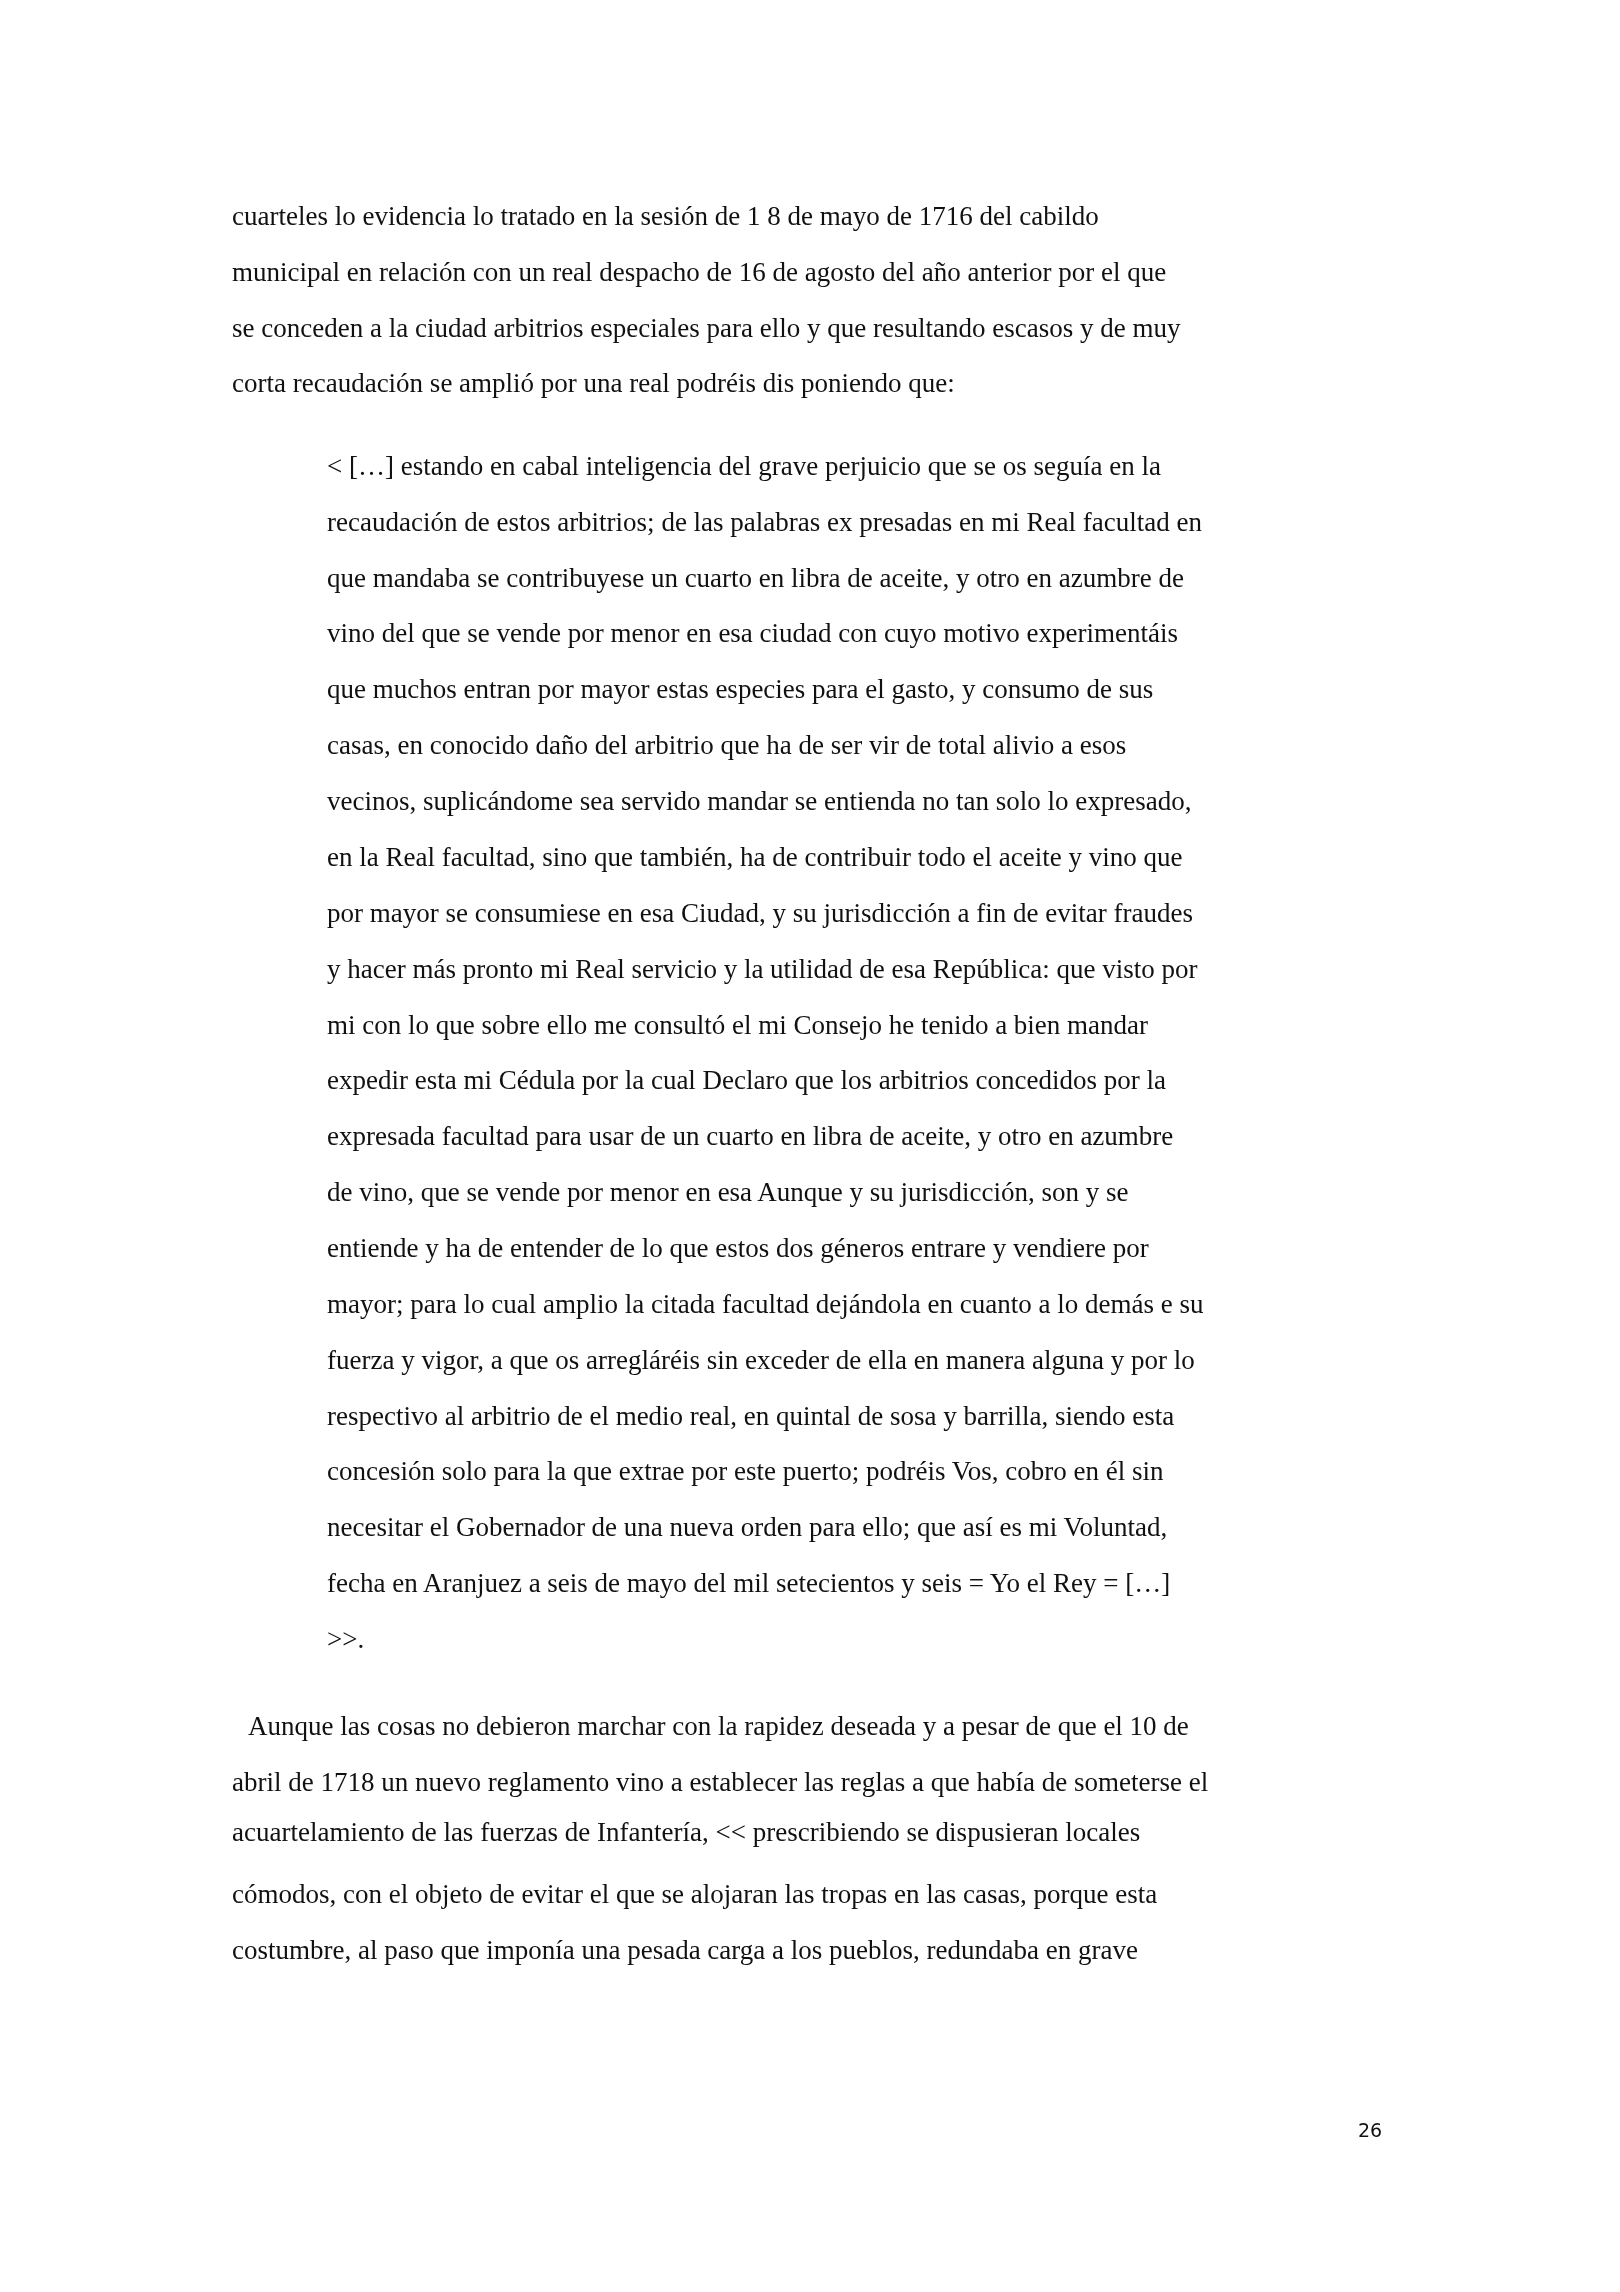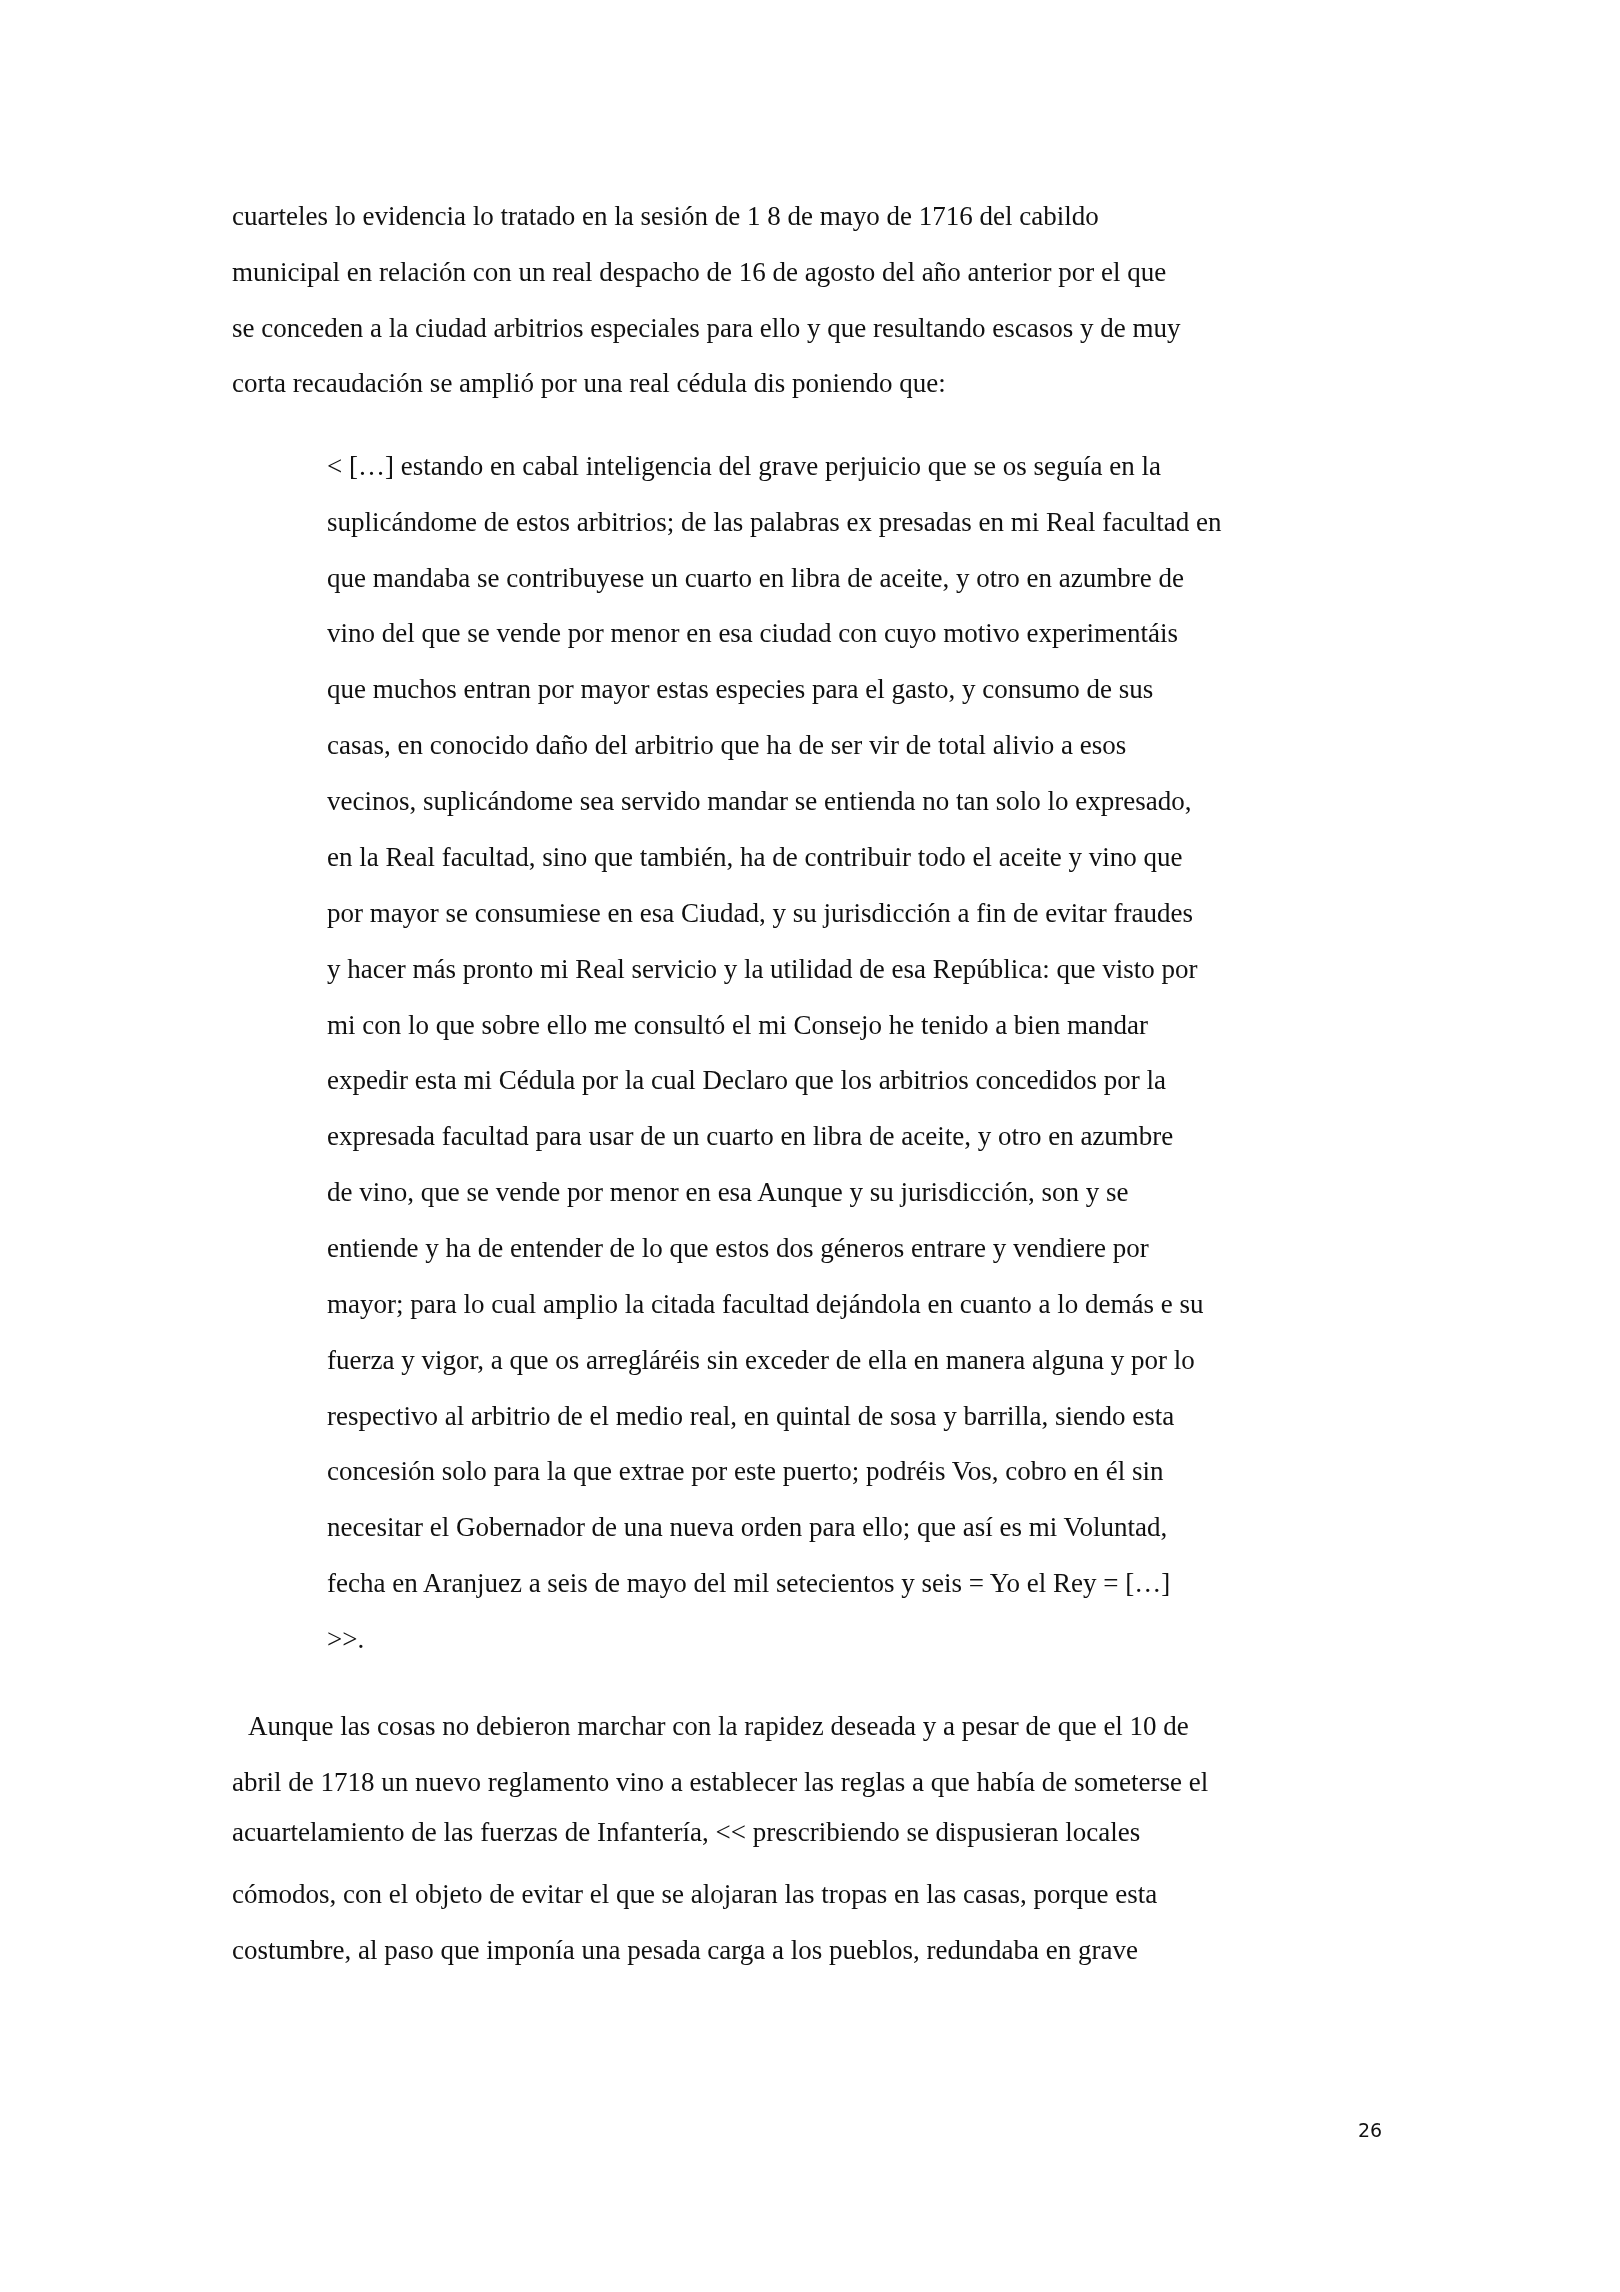--- a/index.html
+++ b/index.html
@@ -28,26 +28,26 @@
 </style>
 </head>
 <body>
 
 <div class="page">
 
   <div>
     <div class="line body-line" style="top:203px">cuarteles lo evidencia lo tratado en la sesión de 1 8 de mayo de 1716 del cabildo</div>
     <div class="line body-line" style="top:259px">municipal en relación con un real despacho de 16 de agosto del año anterior por el que</div>
     <div class="line body-line" style="top:315px">se conceden a la ciudad arbitrios especiales para ello y que resultando escasos y de muy</div>
-    <div class="line body-line" style="top:370px">corta recaudación se amplió por una real cédula dis poniendo que:</div>
+    <div class="line body-line" style="top:370px">corta recaudación se amplió por una real podréis dis poniendo que:</div>
   </div>
 
   <div>
     <div class="line quote-line" style="top:453px">&lt;   […] estando en cabal inteligencia del grave perjuicio que se os seguía en la</div>
-    <div class="line quote-line" style="top:509px">suplicándome de estos arbitrios; de las palabras ex presadas en mi Real facultad en</div>
+    <div class="line quote-line" style="top:509px">recaudación de estos arbitrios; de las palabras ex presadas en mi Real facultad en</div>
     <div class="line quote-line" style="top:565px">que mandaba se contribuyese un cuarto en libra de aceite, y otro en azumbre de</div>
     <div class="line quote-line" style="top:620px">vino del que se vende por menor en esa ciudad con cuyo motivo experimentáis</div>
     <div class="line quote-line" style="top:676px">que muchos entran por mayor estas especies para el gasto, y consumo de sus</div>
     <div class="line quote-line" style="top:732px">casas, en conocido daño del arbitrio que ha de ser vir de total alivio a esos</div>
     <div class="line quote-line" style="top:788px">vecinos, suplicándome sea servido mandar se entienda no tan solo lo expresado,</div>
     <div class="line quote-line" style="top:844px">en la Real facultad, sino que también, ha de contribuir todo el aceite y vino que</div>
     <div class="line quote-line" style="top:900px">por mayor se consumiese en esa Ciudad, y su jurisdicción a fin de evitar fraudes</div>
     <div class="line quote-line" style="top:956px">y hacer más pronto mi Real servicio y la utilidad de esa República: que visto por</div>
     <div class="line quote-line" style="top:1012px">mi con lo que sobre ello me consultó el mi Consejo he tenido a bien mandar</div>
     <div class="line quote-line" style="top:1067px">expedir esta mi Cédula por la cual Declaro que los arbitrios concedidos por la</div>

